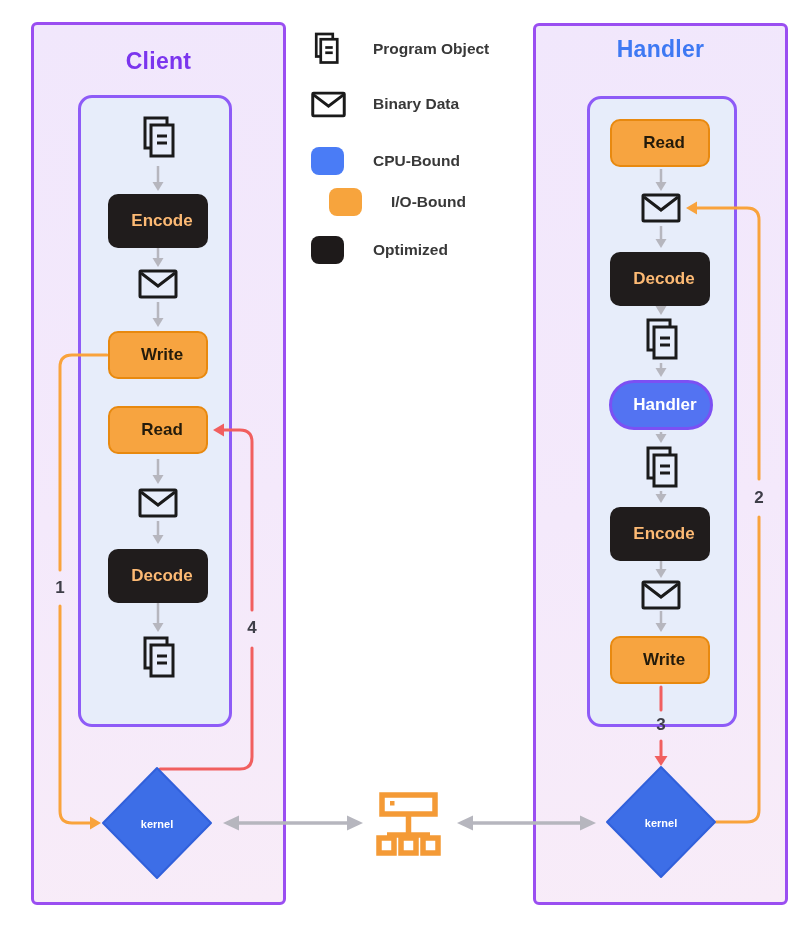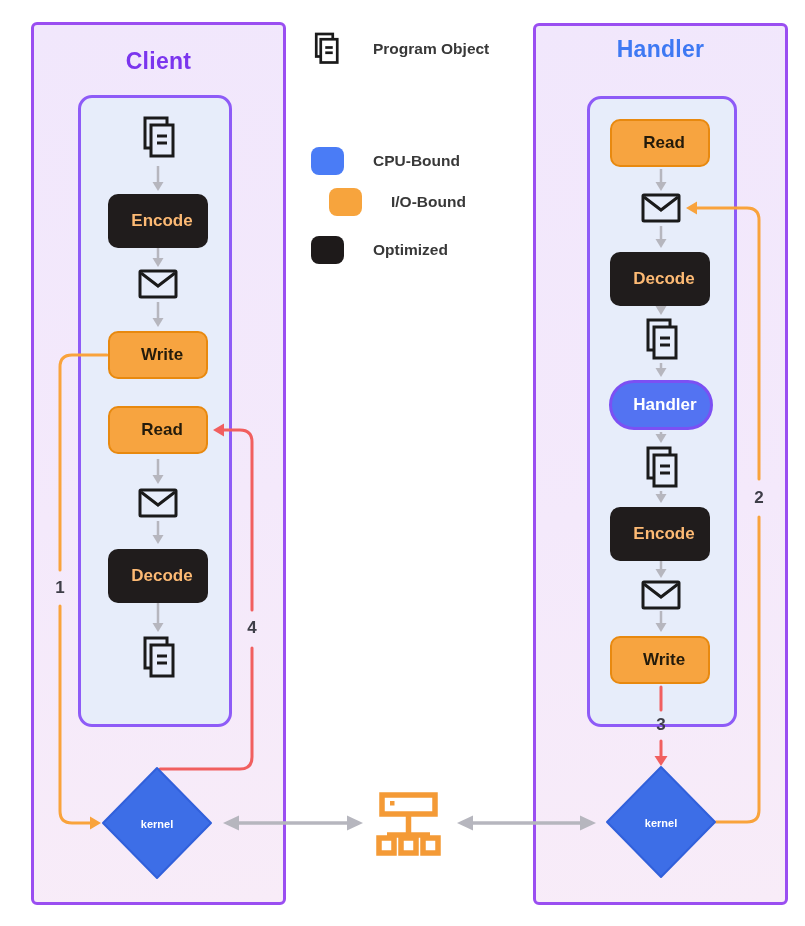--- a/index.html
+++ b/index.html
@@ -245,20 +245,29 @@
       <svg width="30" height="34" viewBox="0 0 40 44" fill="none">
         <rect x="7" y="2" width="22" height="30" fill="#ffffff" stroke="#1A1A1A" stroke-width="3.6"></rect>
         <rect x="13" y="9" width="22" height="31" fill="#ffffff" stroke="#1A1A1A" stroke-width="3.6"></rect>
         <line x1="19" y1="20" x2="29" y2="20" stroke="#1A1A1A" stroke-width="3.6"></line>
         <line x1="19" y1="27" x2="29" y2="27" stroke="#1A1A1A" stroke-width="3.6"></line>
       </svg>
     </span>
     <span class="legend-label">Program Object</span>
   </div>
 
+  <div class="legend-row" style="top:87px;">
+    <span class="legend-icon-cell">
+      <svg width="35" height="27" viewBox="0 0 40 30" fill="none">
+        <rect x="2" y="2" width="36" height="26" rx="1" fill="#ffffff" stroke="#1A1A1A" stroke-width="3.4"></rect>
+        <polyline points="3,4 20,17 37,4" stroke="#1A1A1A" stroke-width="3.4"></polyline>
+      </svg>
+    </span>
+    <span class="legend-label">Binary Data</span>
+  </div>
 
   <div class="legend-row" style="top:144px;">
     <span class="legend-icon-cell">
       <span class="swatch" style="background:#4A7CF6;"></span>
     </span>
     <span class="legend-label">CPU-Bound</span>
   </div>
 
   <div class="legend-row" style="top:185px;padding-left:18px;">
     <span class="legend-icon-cell">

